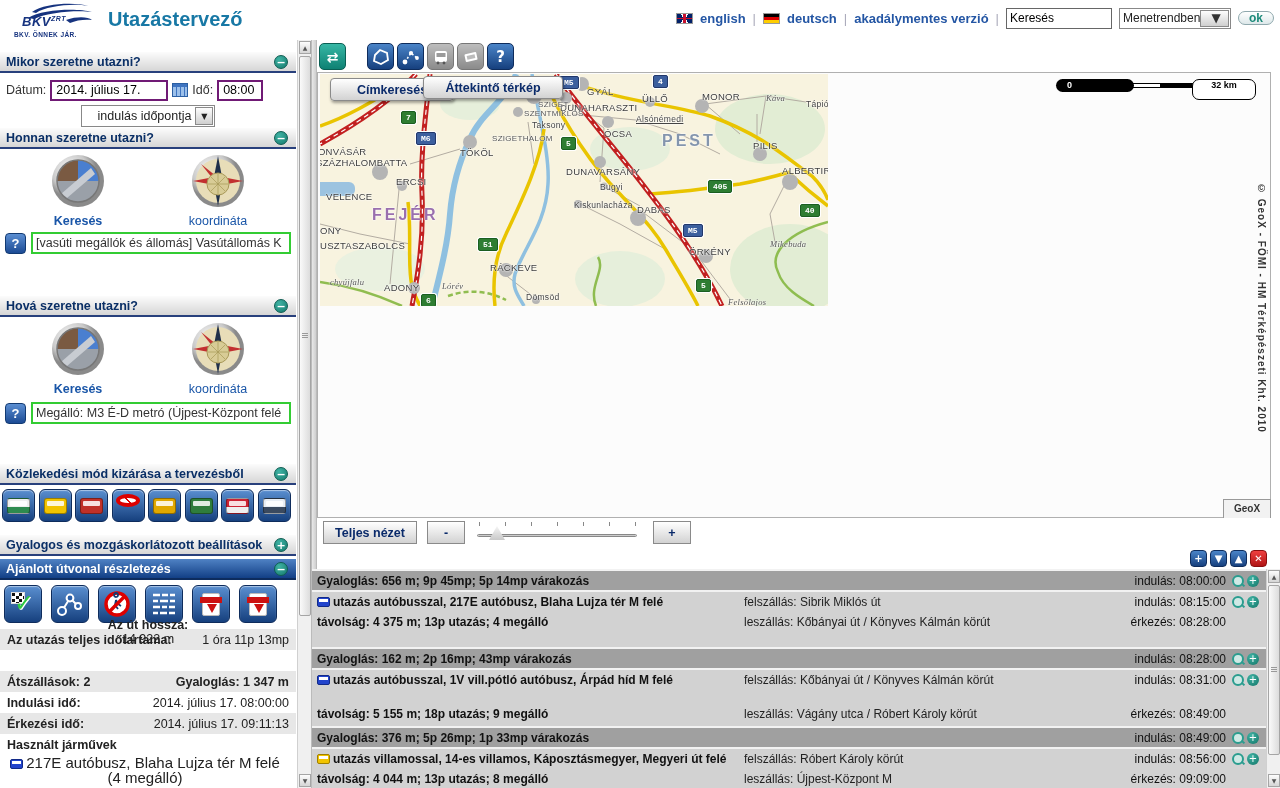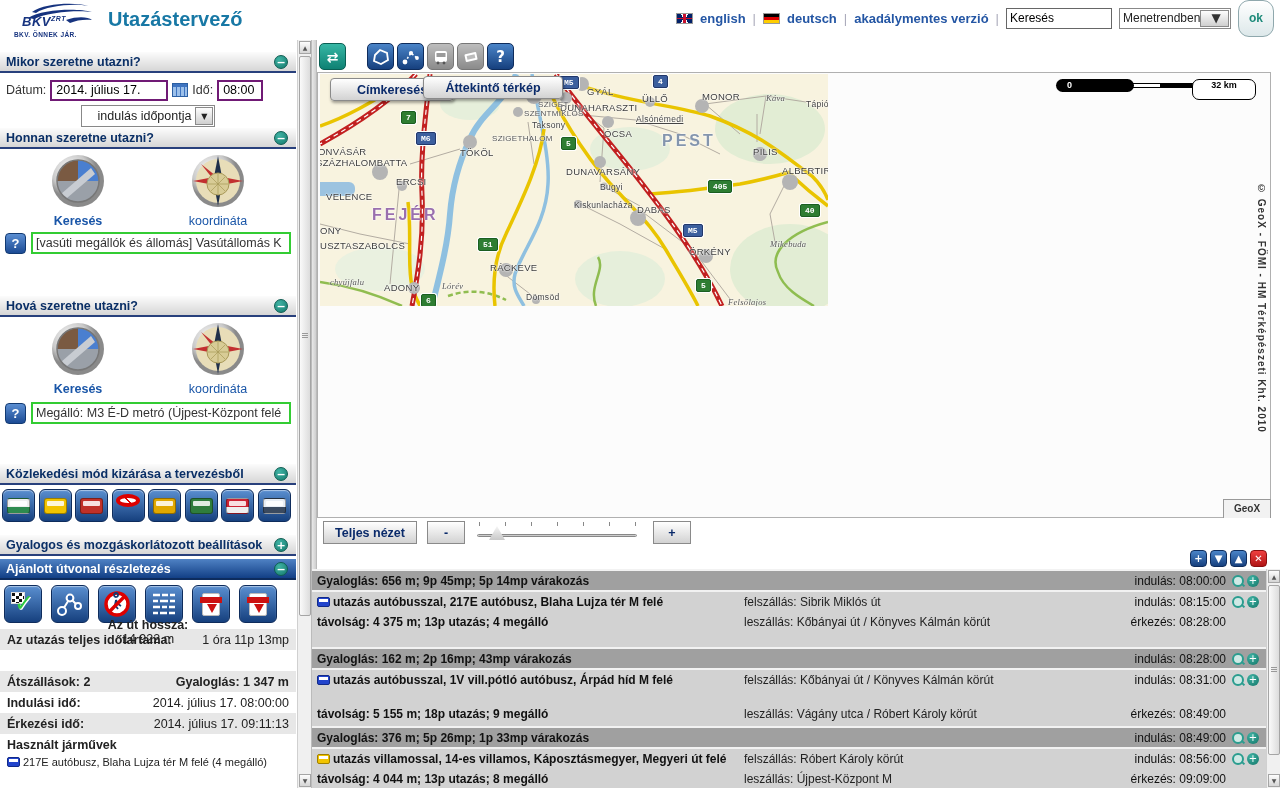--- a/index.html
+++ b/index.html
@@ -20,21 +20,21 @@
   .flag-en{background:
     linear-gradient(to bottom,transparent 40%,#c8102e 40%,#c8102e 60%,transparent 60%),
     linear-gradient(to right,transparent 42%,#c8102e 42%,#c8102e 58%,transparent 58%),
     linear-gradient(63deg,transparent 44%,#fff 44%,#fff 56%,transparent 56%),
     linear-gradient(-63deg,transparent 44%,#fff 44%,#fff 56%,transparent 56%),#012169;}
   .flag-de{background:linear-gradient(to bottom,#000 33%,#dd0000 33%,#dd0000 66%,#ffce00 66%);}
   #top-search{width:106px;height:21px;border:1px solid #666;font-size:12px;padding:1px 3px;font-family:inherit;}
   #scope-select{width:112px;height:21px;border:1px solid #888;background:#fff;display:flex;align-items:center;cursor:pointer;}
   #scope-select span{flex:1;padding-left:3px;font-size:12px;}
   #scope-arrow{width:17px;height:17px;margin-right:1px;background:linear-gradient(#fdfdfd,#cfcfcf);border:1px solid #8a8a8a;font-size:8px;color:#333;display:flex;align-items:center;justify-content:center;font-family:"DejaVu Sans",sans-serif;}
-  #ok-btn{min-width:36px;height:37px;border-radius:11px;border:1px solid #8fa8ad;background:linear-gradient(#ffffff,#dde8ea);color:#1d8a7a;font-weight:bold;font-size:12px;display:flex;align-items:center;justify-content:center;cursor:pointer;padding:0 8px;}
+  #ok-btn{min-width:36px;height:14px;border-radius:11px;border:1px solid #8fa8ad;background:linear-gradient(#ffffff,#dde8ea);color:#1d8a7a;font-weight:bold;font-size:12px;display:flex;align-items:center;justify-content:center;cursor:pointer;padding:0 8px;}
   
   #sidebar{position:absolute;left:0;top:40px;width:296px;height:748px;background:#fff;}
   .sec-h{position:absolute;left:0;width:296px;height:21px;background:linear-gradient(#fcfcfc,#d6d6d6);
     border-bottom:2px solid #28407c;font-weight:bold;font-size:12.5px;color:#0a2f66;line-height:20px;padding-left:6px;}
   .sec-h.blue{background:linear-gradient(#4f82c4,#123f86);color:#fff;border-bottom:2px solid #0d2c5e;}
   .coll{position:absolute;right:8px;top:3px;width:14px;height:14px;border-radius:50%;
     background:radial-gradient(circle at 35% 30%,#3fb3a4,#167a6d);color:#fff;font-size:11px;line-height:13px;text-align:center;
     font-family:"DejaVu Sans",sans-serif;cursor:pointer;border:1px solid #0e5d52;}
   .row-line{position:absolute;left:0;width:296px;display:flex;align-items:center;gap:4px;padding:0 6px;}
   .lbl{font-size:12.5px;color:#333;}
@@ -67,21 +67,21 @@
   .v-nostalgia{background:linear-gradient(#c23 55%,#eee 55%);}
   .v-boat{background:linear-gradient(#e8eef5 55%,#3a4a60 55%);}
   .v-exclude{background:none;border:none;width:24px;height:24px;}
   .v-exclude::before{content:"";position:absolute;inset:0;border:4px solid #d00;border-radius:50%;
     background:linear-gradient(45deg,transparent 43%,#d00 43%,#d00 57%,transparent 57%),#fff;}
   .sumrow{position:absolute;left:0;width:296px;height:21px;display:flex;justify-content:space-between;align-items:center;padding:0 7px;font-size:12.5px;}
   .sumrow .l{font-weight:bold;color:#222;}
   .sumrow .r{color:#222;font-weight:bold;}
   .sumrow.alt{background:#e7e7e7;}
   #vehicles-title{font-weight:bold;}
-  #vehicle-line{position:absolute;left:0;width:290px;padding:0 7px;font-size:11px;line-height:15px;}
+  #vehicle-line{position:absolute;left:0;width:290px;padding:0 7px;font-size:15px;line-height:15px;text-align:center;}
   .mini-bus{display:inline-block;width:13px;height:10px;border-radius:2px;background:#2244cc;border:1px solid #122a88;position:relative;vertical-align:-1px;margin-right:3px;}
   .mini-bus::before{content:"";position:absolute;left:1px;right:1px;top:1px;height:3px;background:#fff;}
   .mini-tram{background:#f2c400;border-color:#a08000;}
   
   .sbar{position:absolute;background:#f0f0f0;border-left:1px solid #d0d0d0;}
   .sbtn{position:absolute;left:1px;width:12px;height:13px;background:linear-gradient(#fdfdfd,#d5d5d5);border:1px solid #a5a5a5;
     font-size:6px;color:#555;display:flex;align-items:center;justify-content:center;font-family:"DejaVu Sans",sans-serif;cursor:pointer;}
   .sthumb{position:absolute;left:1px;width:12px;background:linear-gradient(90deg,#fafafa,#dcdcdc);border:1px solid #a5a5a5;border-radius:2px;cursor:grab;}
   .grip{position:absolute;left:2px;right:2px;height:5px;top:50%;margin-top:-3px;
     background:repeating-linear-gradient(to bottom,#999 0 1px,transparent 1px 2px);}
@@ -534,21 +534,21 @@
         <span class="mlabel vi" style="left: 446px; top: 19px;">Káva</span>
         <span class="mlabel village" style="left: 486px; top: 25px;">Tápiószer</span>
         <span class="mlabel city" style="left: 240px; top: 28px;">DUNAHARASZTI</span>
         <span class="mlabel village" style="left: 316px; top: 40px; text-decoration: underline;">Alsónémedi</span>
         <span class="mlabel town" style="left: 218px; top: 26px;">SZIGET-</span>
         <span class="mlabel town" style="left: 204px; top: 35px;">SZENTMIKLÓS</span>
         <span class="mlabel village" style="left: 212px; top: 46px;">Taksony</span>
         <span class="mlabel city" style="left: 284px; top: 54px;">ÓCSA</span>
         <span class="mlabel town" style="left: 172px; top: 60px;">SZIGETHALOM</span>
         <span class="mlabel county-p" style="left: 342px; top: 58px;">PEST</span>
-        <span class="mlabel city" style="left: 433px; top: 72px;">PILIS</span>
+        <span class="mlabel city" style="left: 433px; top: 66px;">PILIS</span>
         <span class="mlabel city" style="left: 140px; top: 73px;">TÖKÖL</span>
         <span class="mlabel city" style="left: 246px; top: 92px;">DUNAVARSÁNY</span>
         <span class="mlabel city" style="left: 462px; top: 91px;">ALBERTIRSA</span>
         <span class="mlabel city" style="left: -8px; top: 72px;">TONVÁSÁR</span>
         <span class="mlabel city" style="left: -4px; top: 83px;">SZÁZHALOMBATTA</span>
         <span class="mlabel city" style="left: 76px; top: 102px;">ERCSI</span>
         <span class="mlabel city" style="left: 6px; top: 117px;">VELENCE</span>
         <span class="mlabel village" style="left: 280px; top: 108px;">Bugyi</span>
         <span class="mlabel village" style="left: 254px; top: 126px;">Kiskunlacháza</span>
         <span class="mlabel county-f" style="left: 52px; top: 132px;">FEJÉR</span>

